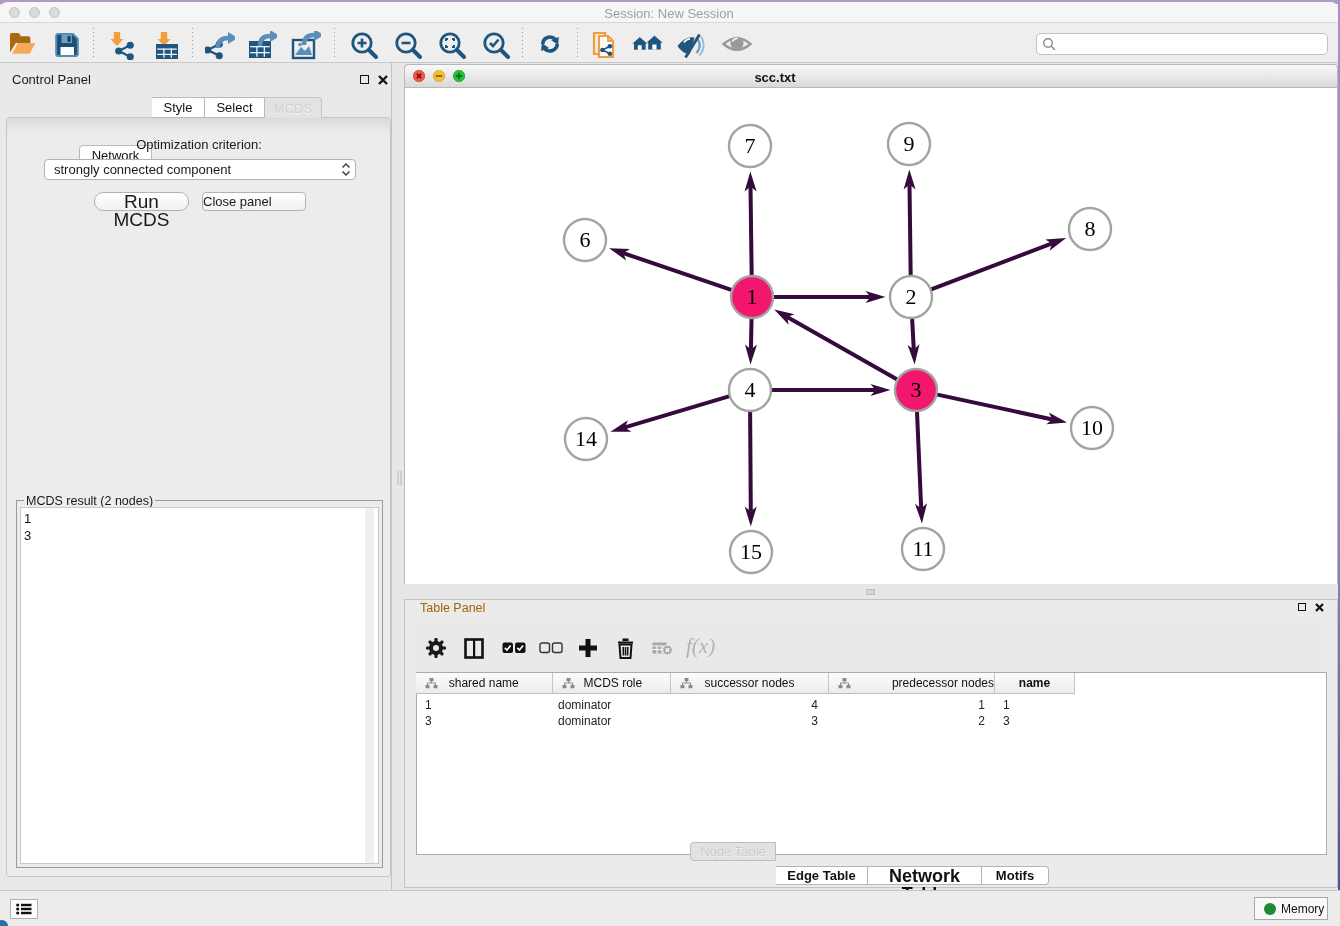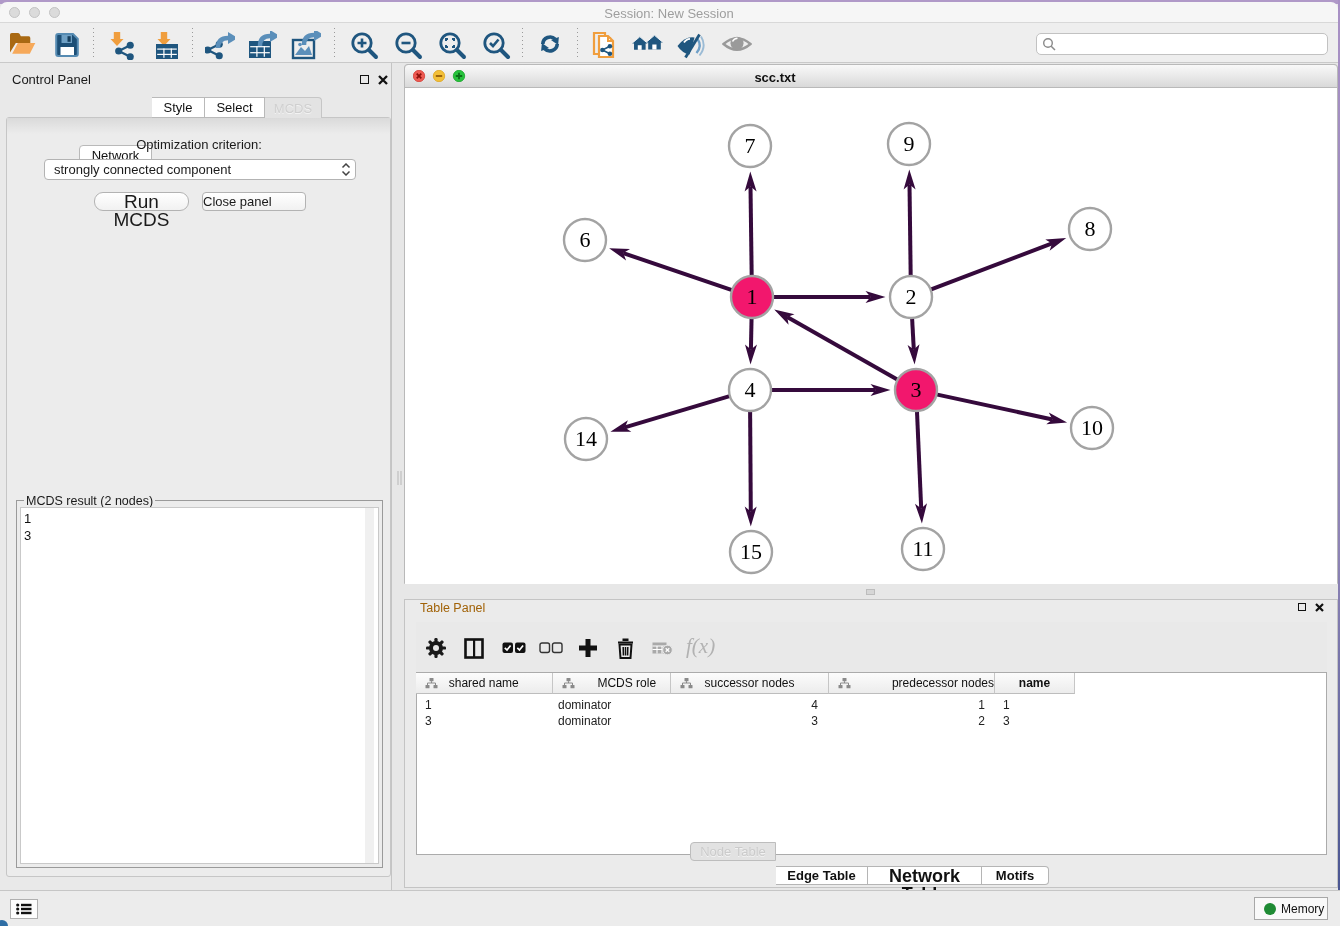--- a/index.html
+++ b/index.html
@@ -310,21 +310,21 @@
 <div class="abs" style="left:686px;top:634px;font-family:'Liberation Serif',serif;font-style:italic;font-size:21px;color:#b2b2b2;">f(x)</div>
 
 <div class="abs" style="left:416px;top:672px;width:911px;height:183px;background:#fff;border:1px solid #ababab;"></div>
 <div class="abs" style="left:416px;top:673px;width:136.5px;height:21px;background:linear-gradient(#fcfcfc,#ececec);border-right:1px solid #c6c6c6;border-bottom:1px solid #bdbdbd;font-size:12px;color:#111;text-align:center;line-height:20px;">shared name</div>
 <svg class="abs" style="left:425px;top:678px" width="13" height="11" viewBox="0 0 13 11">
     <rect x="4.5" y="0" width="4" height="3.2" rx="0.5" fill="#8a8a8a"></rect>
     <rect x="0.5" y="7" width="4" height="3.2" rx="0.5" fill="#8a8a8a"></rect>
     <rect x="8.5" y="7" width="4" height="3.2" rx="0.5" fill="#8a8a8a"></rect>
     <path d="M6.5 3.2 L6.5 5 M2.5 7 L2.5 5 L10.5 5 L10.5 7" stroke="#8a8a8a" stroke-width="1" fill="none"></path>
   </svg>
-<div class="abs" style="left:552.5px;top:673px;width:118.5px;height:21px;background:linear-gradient(#fcfcfc,#ececec);border-right:1px solid #c6c6c6;border-bottom:1px solid #bdbdbd;font-size:12px;color:#111;text-align:center;line-height:20px;padding-left:31px;">MCDS role</div>
+<div class="abs" style="left:552.5px;top:673px;width:118.5px;height:21px;background:linear-gradient(#fcfcfc,#ececec);border-right:1px solid #c6c6c6;border-bottom:1px solid #bdbdbd;font-size:12px;color:#111;text-align:left;line-height:20px;padding-left:31px;">MCDS role</div>
 <svg class="abs" style="left:561.5px;top:678px" width="13" height="11" viewBox="0 0 13 11">
     <rect x="4.5" y="0" width="4" height="3.2" rx="0.5" fill="#8a8a8a"></rect>
     <rect x="0.5" y="7" width="4" height="3.2" rx="0.5" fill="#8a8a8a"></rect>
     <rect x="8.5" y="7" width="4" height="3.2" rx="0.5" fill="#8a8a8a"></rect>
     <path d="M6.5 3.2 L6.5 5 M2.5 7 L2.5 5 L10.5 5 L10.5 7" stroke="#8a8a8a" stroke-width="1" fill="none"></path>
   </svg>
 <div class="abs" style="left:671px;top:673px;width:158px;height:21px;background:linear-gradient(#fcfcfc,#ececec);border-right:1px solid #c6c6c6;border-bottom:1px solid #bdbdbd;font-size:12px;color:#111;text-align:center;line-height:20px;">successor nodes</div>
 <svg class="abs" style="left:680px;top:678px" width="13" height="11" viewBox="0 0 13 11">
     <rect x="4.5" y="0" width="4" height="3.2" rx="0.5" fill="#8a8a8a"></rect>
     <rect x="0.5" y="7" width="4" height="3.2" rx="0.5" fill="#8a8a8a"></rect>

